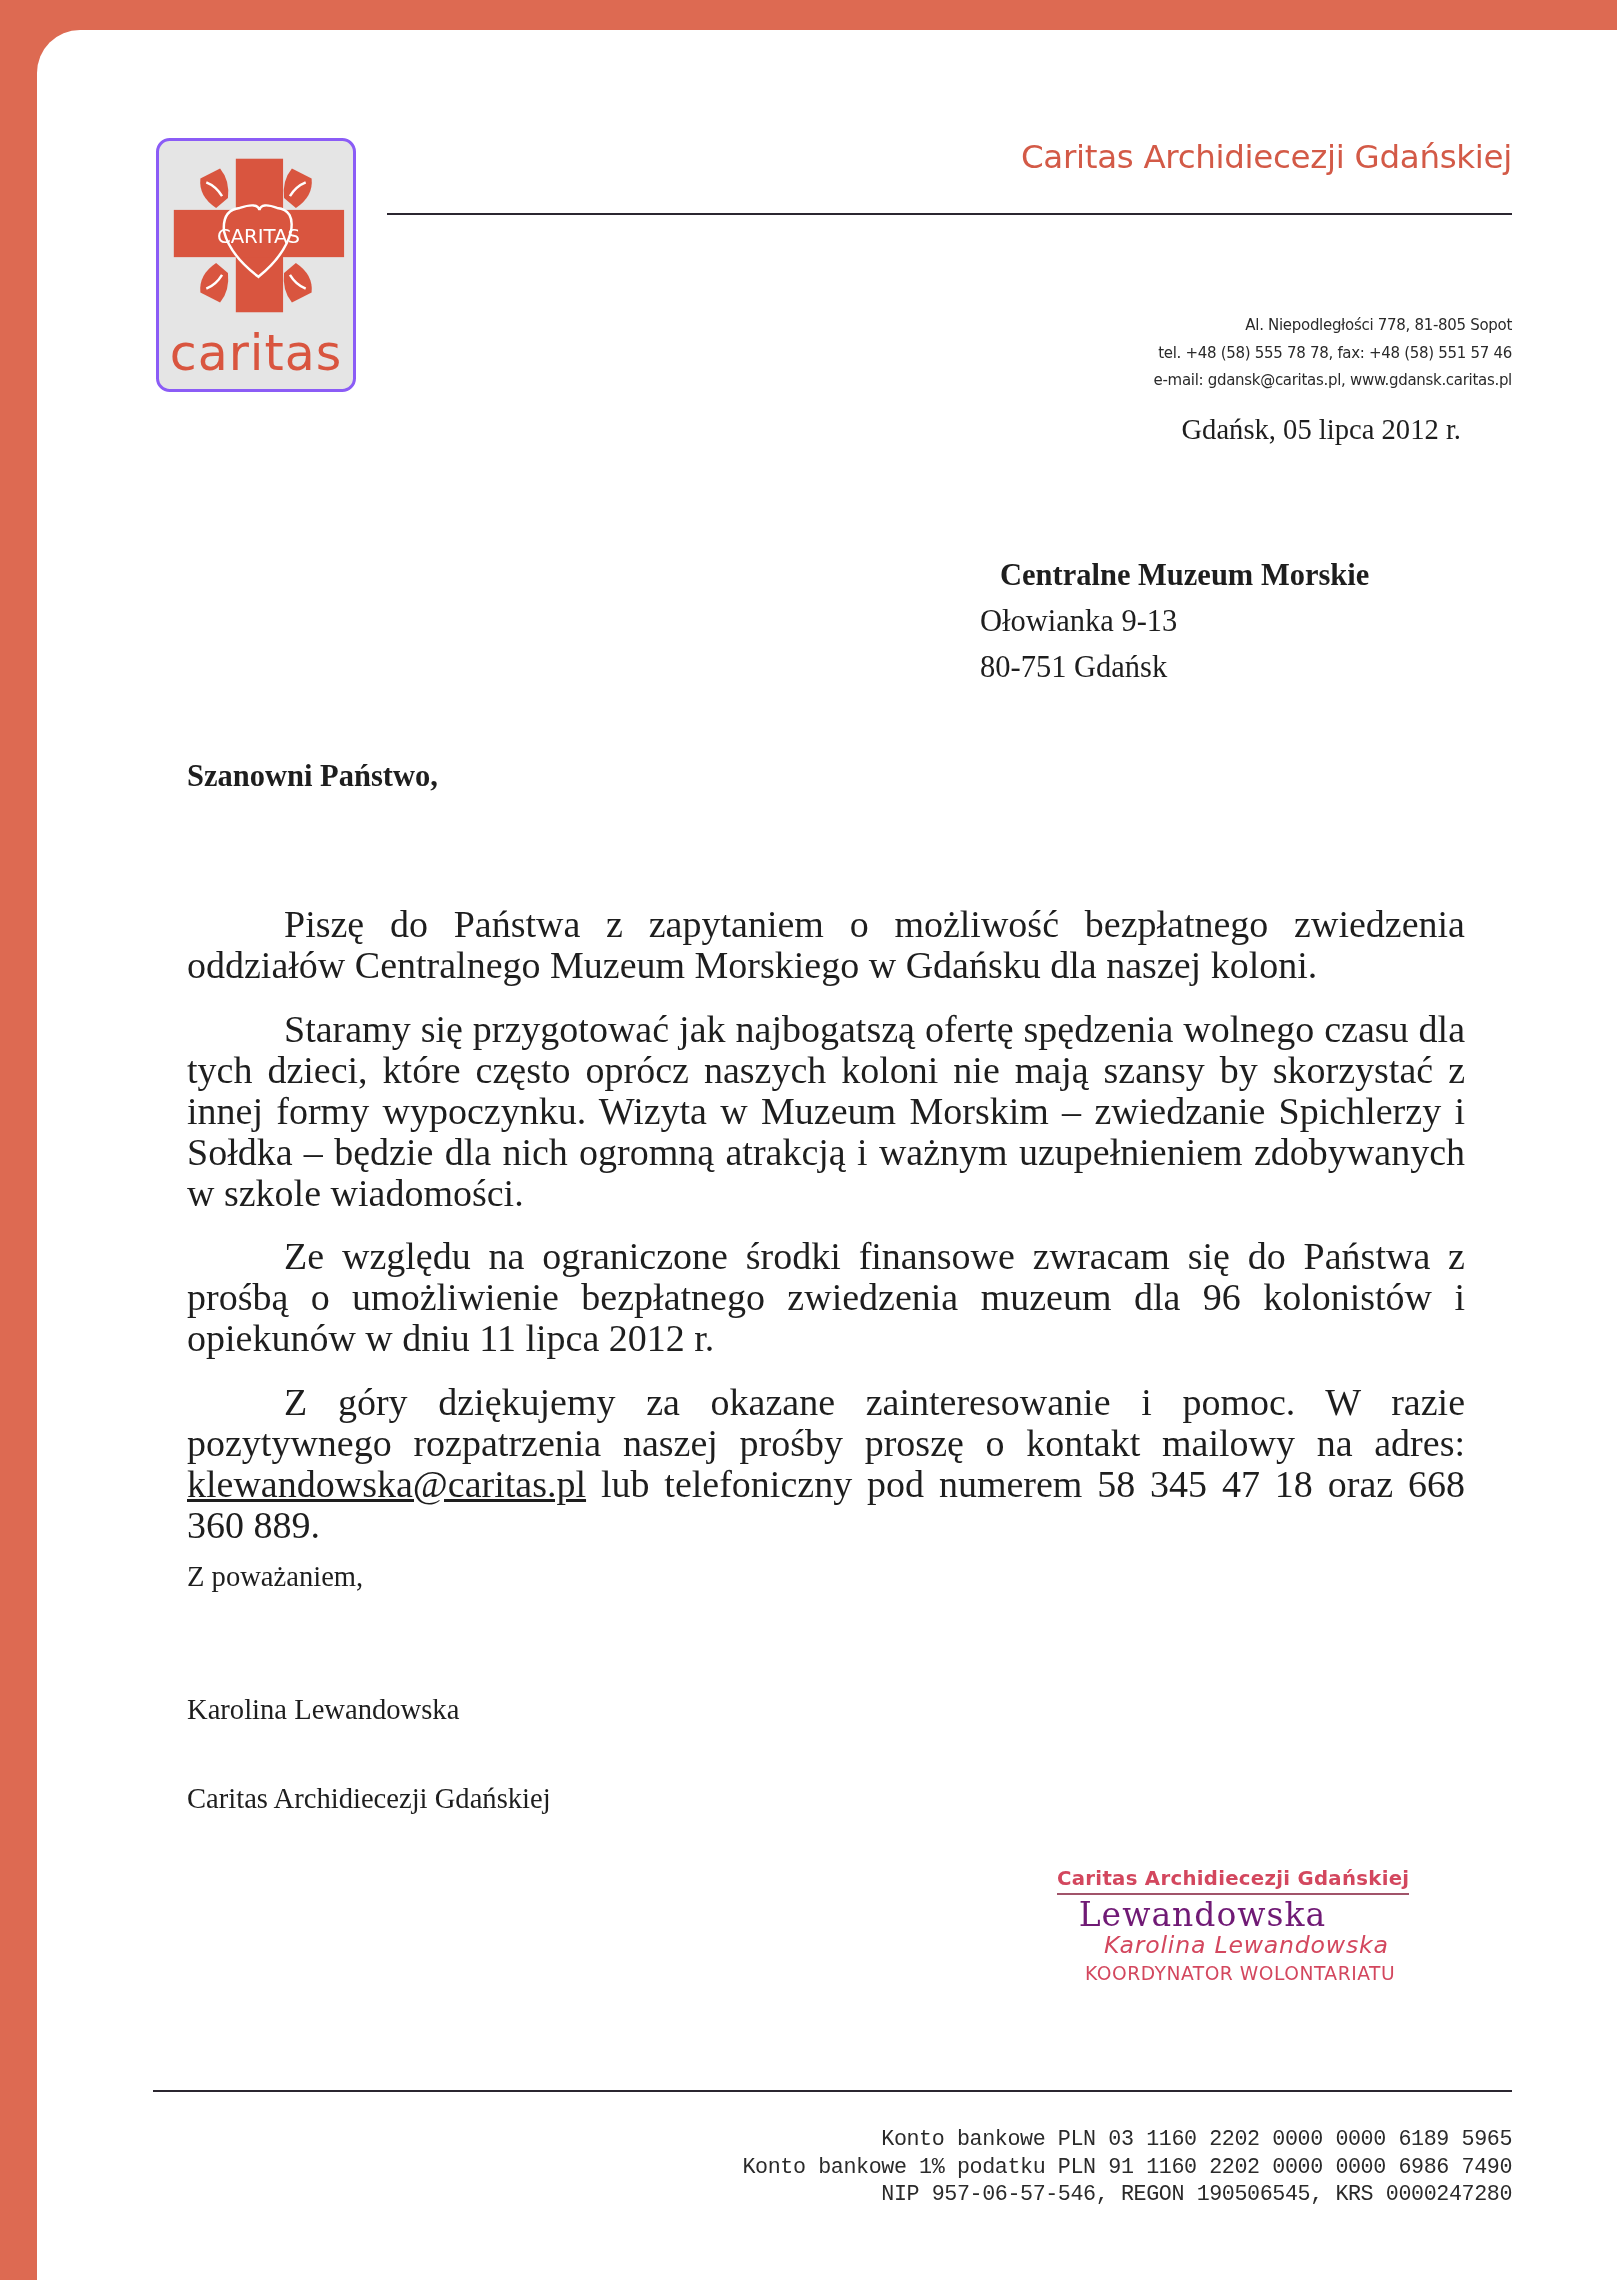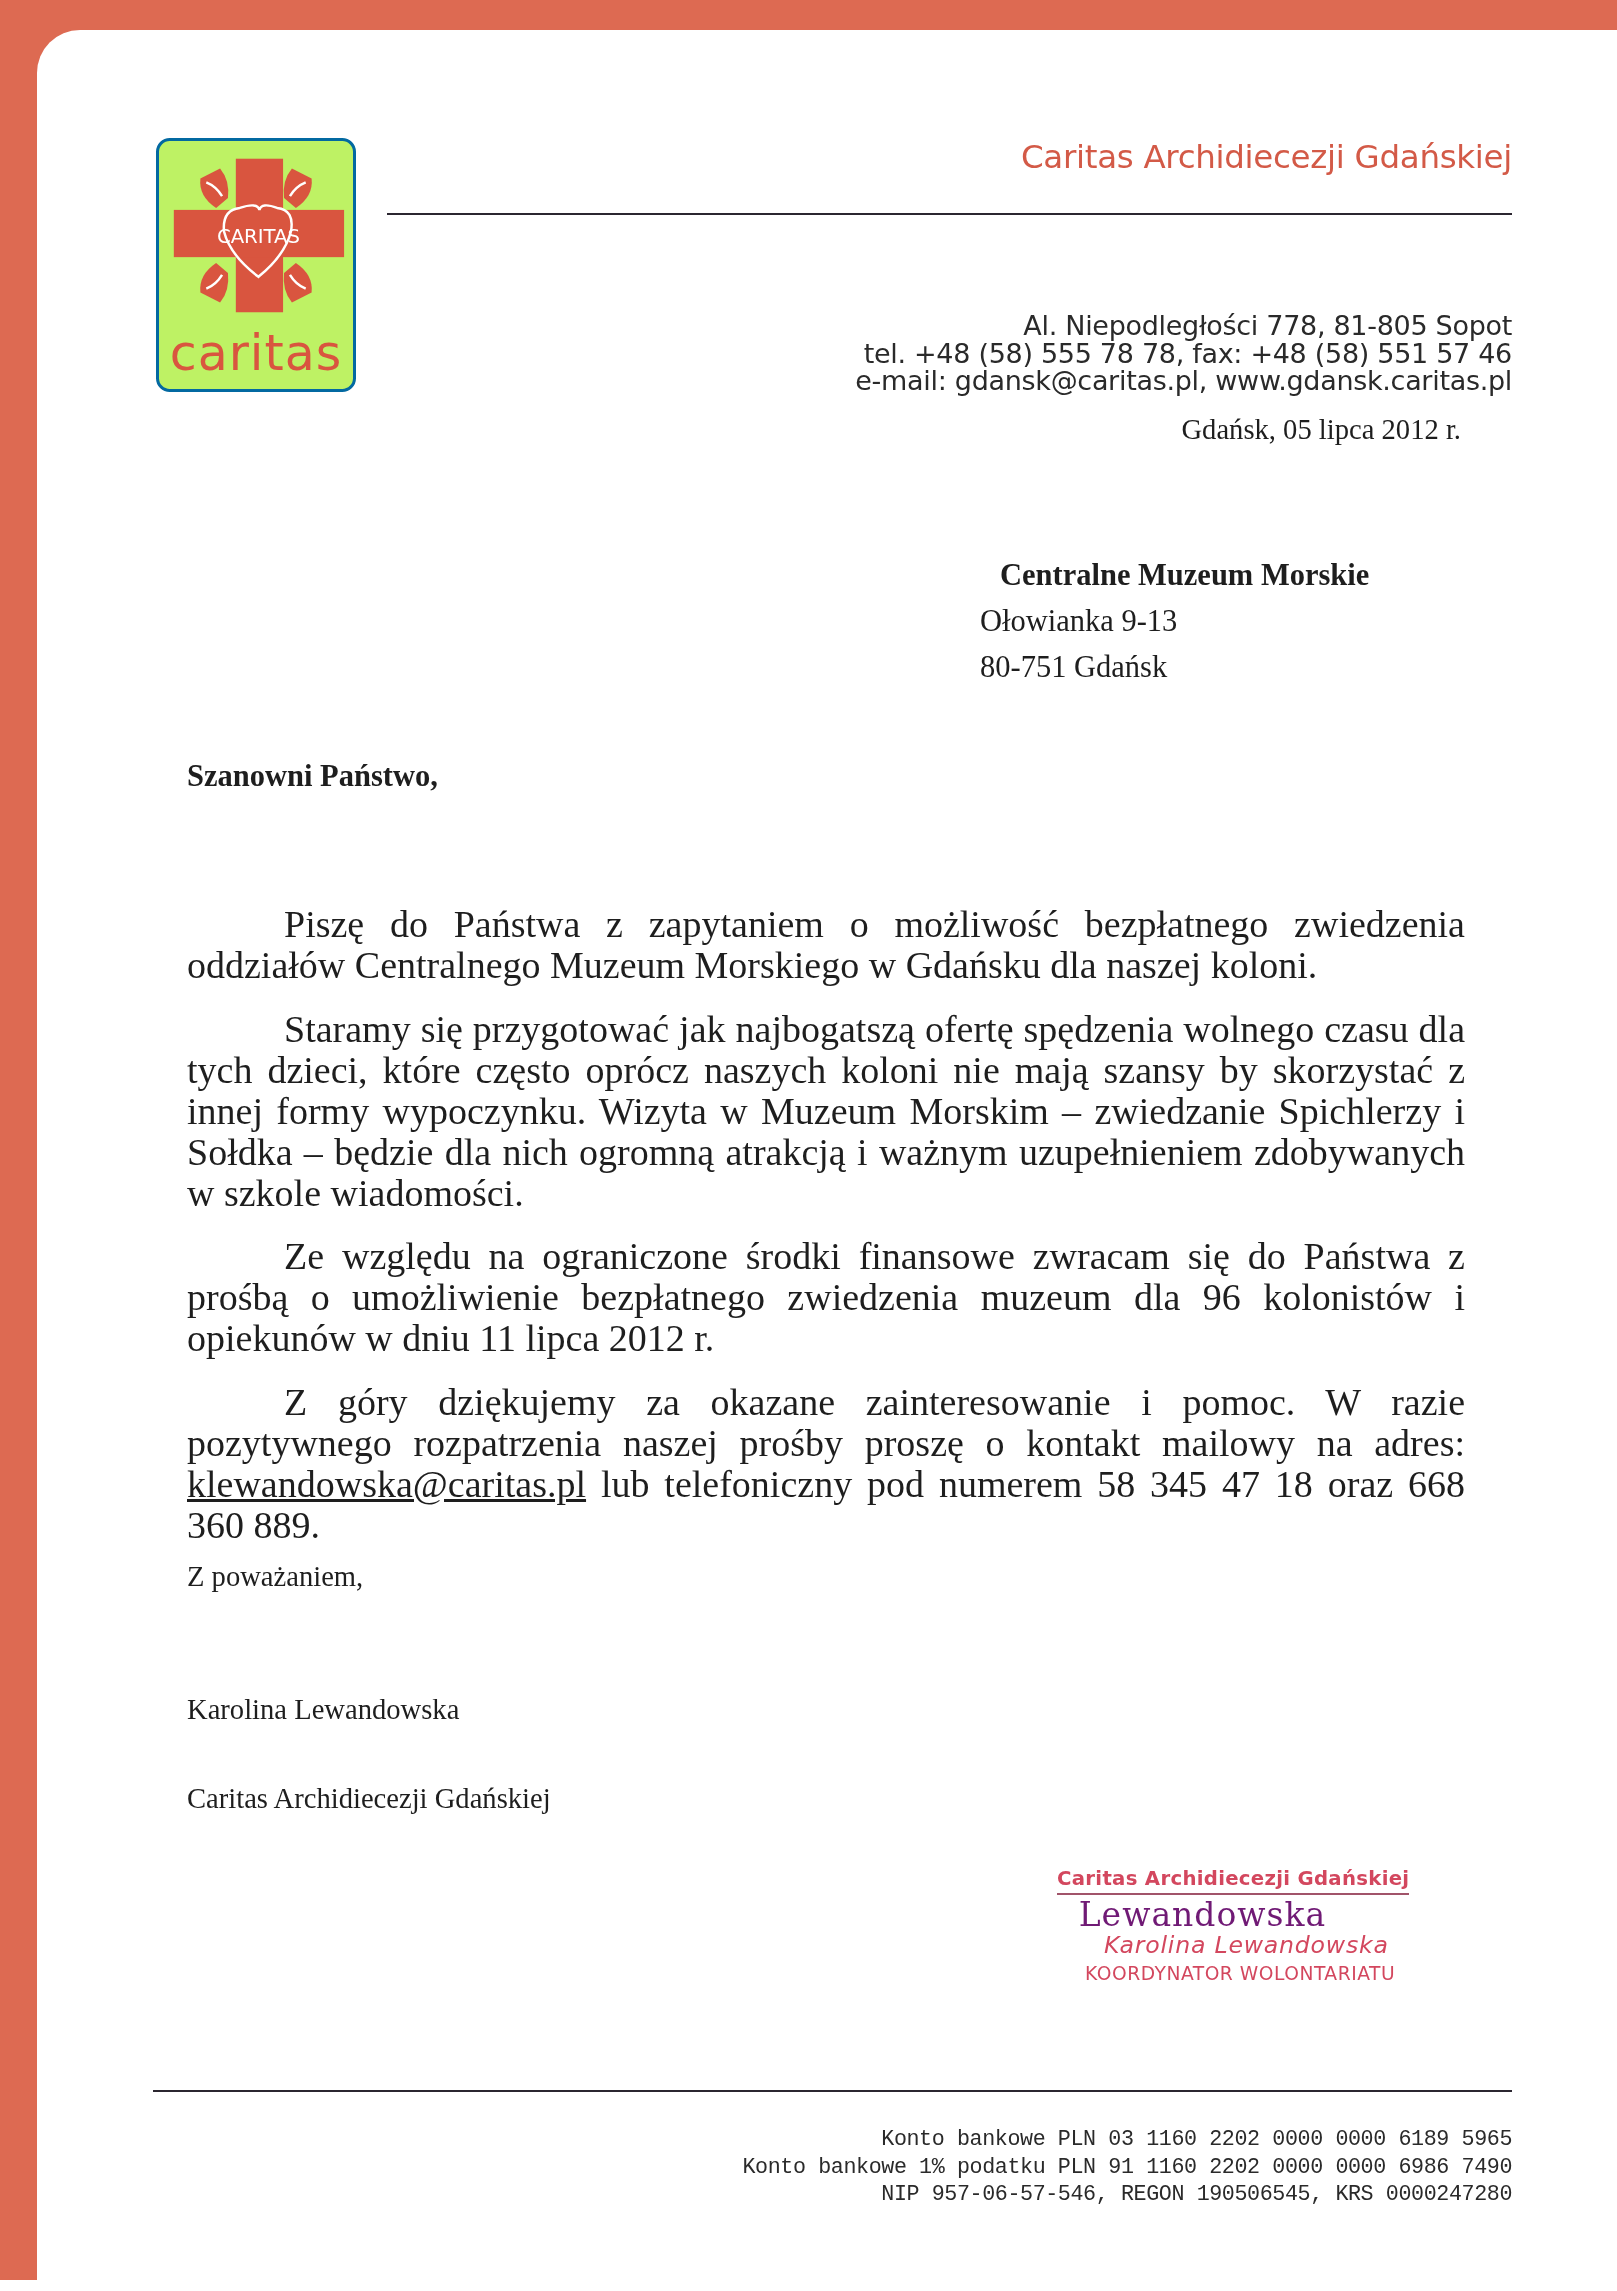--- a/index.html
+++ b/index.html
@@ -20,42 +20,42 @@
     background: #dd6a52; overflow: hidden;
   }
   .frame-corner::after {
     content: ""; position: absolute; left: 0; top: 0; width: 87px; height: 87px;
     border-radius: 43px; background: #ffffff;
   }
 
   
   .logo {
     position: absolute; left: 156px; top: 138px; width: 200px; height: 254px;
-    border: 3px solid #0369a1; border-radius: 13.8px; box-sizing: border-box;
-    background: #bef264;
+    border: 3px solid #8b5cf6; border-radius: 13.8px; box-sizing: border-box;
+    background: #e5e5e5;
   }
   .logo svg { position: absolute; left: 0; top: 0; }
   .logo-word {
     position: absolute; left: 0; width: 100%; top: 185px; text-align: center;
     font-family: "DejaVu Sans", sans-serif; font-size: 49px; color: #d9553f;
     letter-spacing: 1px; line-height: 55px;
   }
 
   .org-title {
     position: absolute; right: 105px; top: 138px;
     font-family: "DejaVu Sans", sans-serif; font-size: 32.5px; color: #d35a47;
     font-weight: normal; letter-spacing: -0.3px;
   }
   .header-rule {
     position: absolute; left: 387px; top: 213px; width: 1125px; height: 2px;
     background: #2b2630;
   }
   .contact {
     position: absolute; right: 105px; top: 312px; text-align: right;
-    font-family: "DejaVu Sans", sans-serif; font-size: 27px; color: #2a2a2a;
+    font-family: "DejaVu Sans", sans-serif; font-size: 15px; color: #2a2a2a;
     line-height: 27.6px; letter-spacing: -0.3px;
   }
   .serif { font-family: "Liberation Serif", "DejaVu Serif", serif; color: #1e1e1e; }
   .date {
     position: absolute; right: 156px; top: 414px; font-size: 28.6px;
   }
   .recipient {
     position: absolute; left: 980px; top: 552px; font-size: 30.5px; line-height: 46px;
   }
   .recipient .name { font-weight: bold; margin-left: 20px; }

